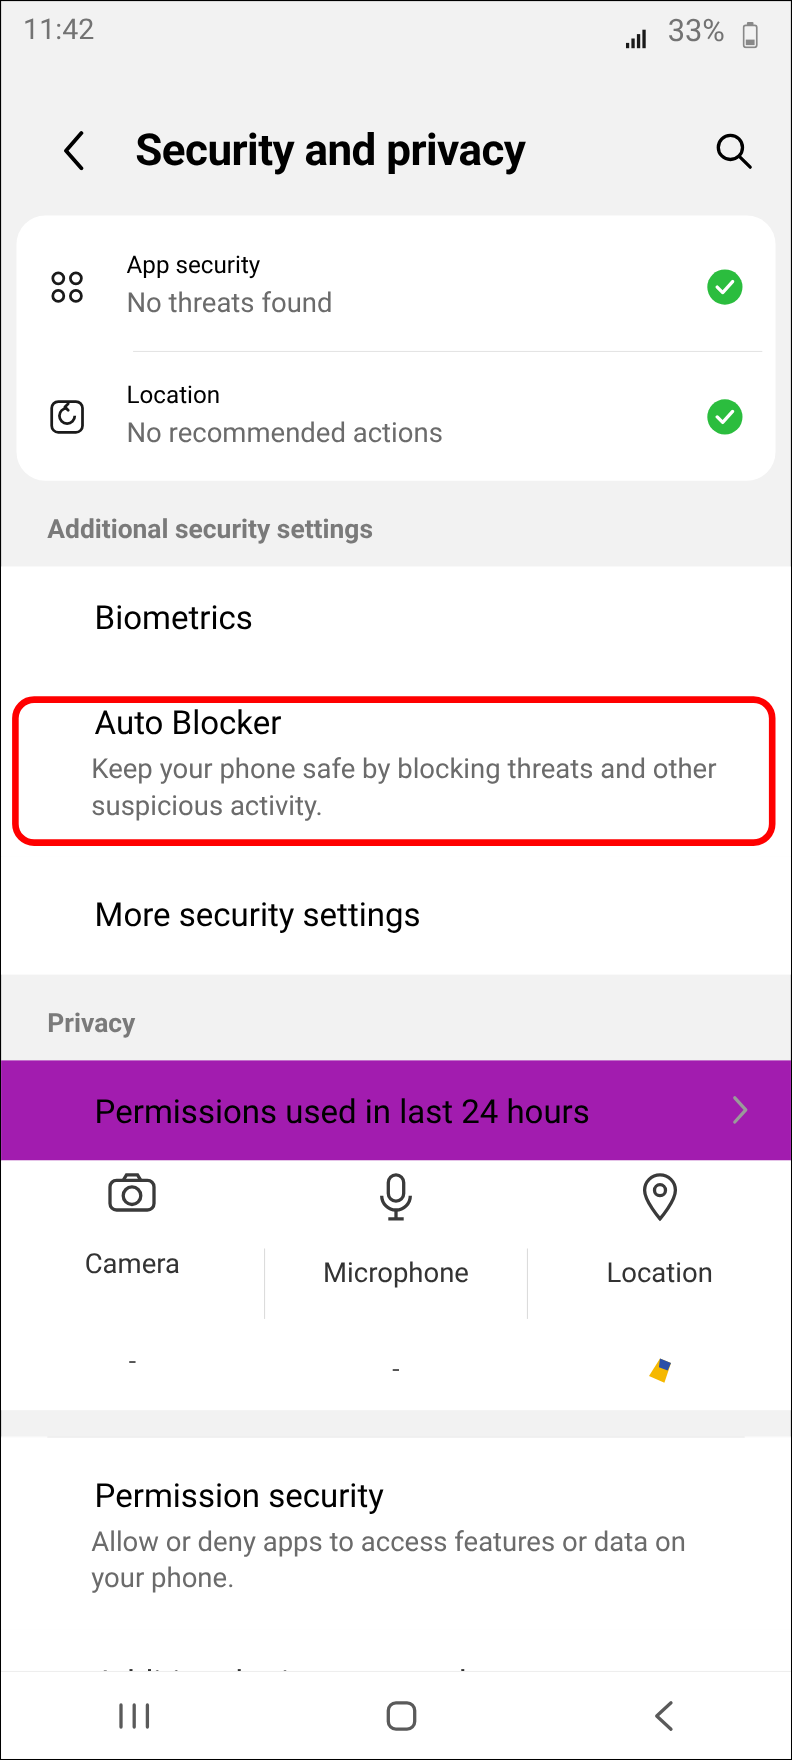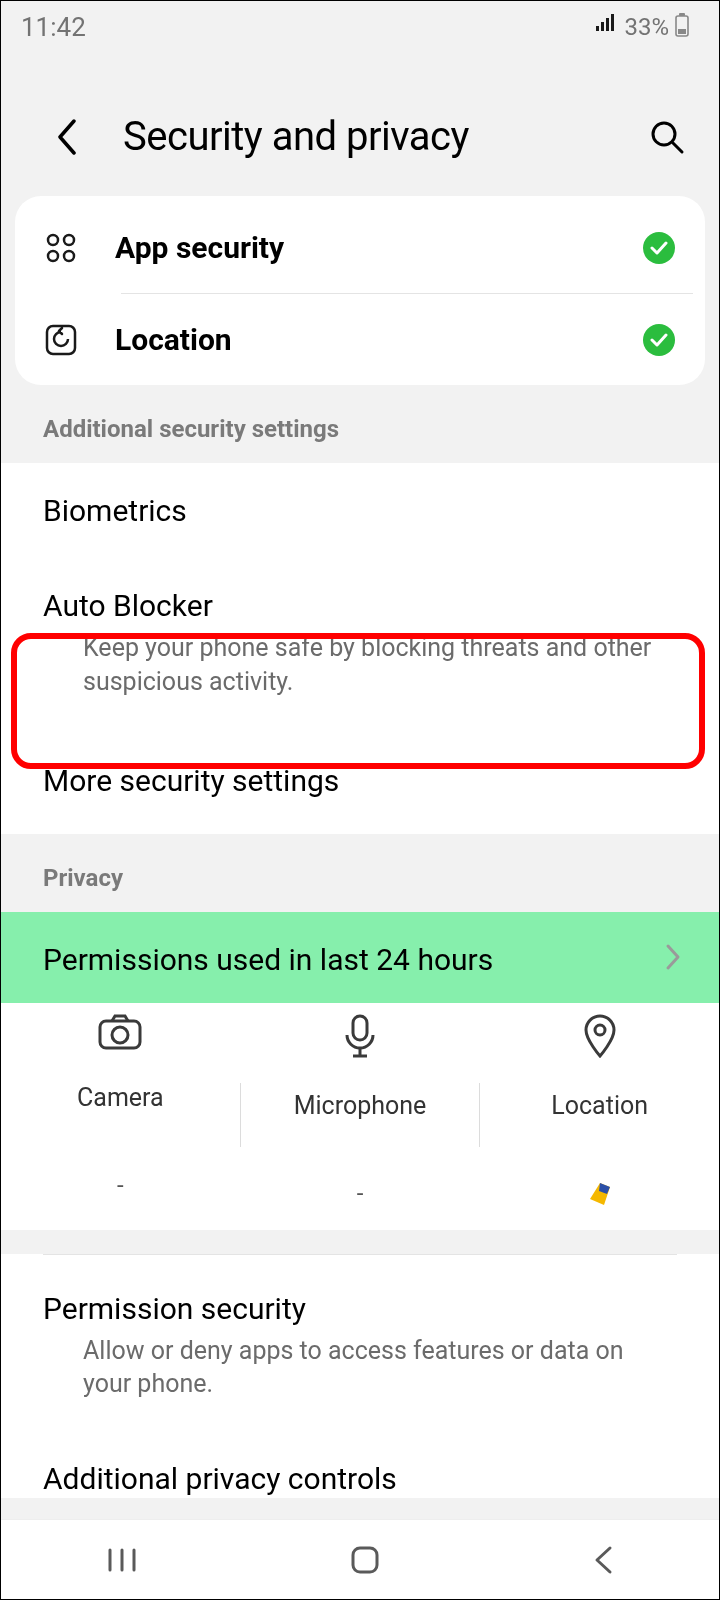--- a/index.html
+++ b/index.html
@@ -16,32 +16,32 @@
     .status-bar {
       height: 52px;
       display: flex;
       align-items: center;
       padding: 0 30px 0 20px;
       font-size: 26px;
       font-weight: 400;
       color: #737373;
       justify-content: space-between;
     }
-    .status-right { display: flex; align-items: flex-start; gap: 6px; font-size: 24px; }
+    .status-right { display: flex; align-items: flex-end; gap: 16px; font-size: 28px; }
     .signal-icon svg, .batt-icon svg { display:block; }
 
     .header {
       display: flex;
       align-items: center;
       padding: 60px 30px 36px 44px;
       gap: 34px;
     }
     .header-title {
       font-size: 40px;
-      font-weight: 400;
+      font-weight: 700;
       flex: 1;
       letter-spacing: -0.5px;
     }
     .icon-btn {
       width: 44px; height: 44px;
       display:flex; align-items:center; justify-content:center;
     }
     .icon-btn svg { display:block; }
 
     .card {
@@ -54,56 +54,56 @@
       display: flex;
       align-items: center;
       padding: 26px 30px 26px 16px;
       gap: 24px;
     }
     .status-row .lead-icon {
       width: 60px; flex:0 0 60px;
       display:flex;align-items:center;justify-content:center;
     }
     .status-row-text { flex:1; }
-    .status-row-title { font-size: 30px; font-weight: 700; color:#000; line-height:1.3; }
+    .status-row-title { font-size: 22px; font-weight: 400; color:#000; line-height:1.3; }
     .status-row-sub   { font-size: 25px; color:#6b6b6b; margin-top: 4px; line-height:1.3; }
     .check-badge {
       width: 32px;height:32px;border-radius:50%;
       background:#2bbd3e;display:flex;align-items:center;justify-content:center;
     }
     .check-badge svg{display:block;}
     .divider { height:1px; background:#e4e4e4; margin-left: 106px; margin-right: 12px; }
 
     .section-header {
       font-size: 24px;
       color:#7a7a7a;
       font-weight: 700;
       padding: 30px 42px 20px;
     }
 
     .list-item {
       background:#fff;
       padding: 28px 42px;
     }
-    .list-item-title { font-size: 30px; font-weight: 400; color:#000; line-height:1.3; }
+    .list-item-title { font-size: 30px; font-weight: 400; color:#000; line-height:1.3;margin-left:43px; }
     .list-item-sub   { font-size: 25px; color:#6b6b6b; margin-top: 6px; line-height:1.35;margin-left:40px; }
 
     .highlight {
       position:absolute;
       border: 6px solid #ff0000;
       border-radius: 20px;
       pointer-events:none;
       left: 10px; width: 694px;
       top: 632px; height: 136px;
     }
 
     .perm-header-row {
       display:flex; align-items:center; justify-content:space-between;
       padding: 28px 38px 24px 42px;
-      background:#86efac;
+      background:#a21caf;
     }
     .perm-grid {
       display:flex;
       background:#fff;
       padding: 10px 0 20px;
     }
     .perm-col {
       flex:1;
       display:flex;
       flex-direction:column;
@@ -178,38 +178,40 @@
     <div class="lead-icon">
       <svg width="36" height="36" viewBox="0 0 36 36" fill="none" stroke="#1a1a1a" stroke-width="2.5">
           <circle cx="10" cy="10" r="5"></circle>
           <circle cx="26" cy="10" r="5"></circle>
           <circle cx="10" cy="26" r="5"></circle>
           <circle cx="26" cy="26" r="5"></circle>
         </svg>
     </div>
     <div class="status-row-text">
       <div class="status-row-title">App security</div>
+      <div class="status-row-sub">No threats found</div>
     </div>
     <div class="check-badge">
       <svg width="18" height="14" viewBox="0 0 18 14">
           <path d="M2 7 L7 12 L16 2" stroke="#fff" stroke-width="3" fill="none" stroke-linecap="round" stroke-linejoin="round"></path>
         </svg>
     </div>
   </div>
   <div class="divider"></div>
   <div class="status-row">
     <div class="lead-icon">
       <svg width="34" height="34" viewBox="0 0 34 34" fill="none" stroke="#1a1a1a" stroke-width="2.5">
           <rect x="3" y="3" width="28" height="28" rx="6"></rect>
           <path d="M17 9 a7 7 0 1 0 7 7"></path>
           <path d="M15 8 L18 11 M15 8 L18 5" stroke-linecap="round"></path>
         </svg>
     </div>
     <div class="status-row-text">
       <div class="status-row-title">Location</div>
+      <div class="status-row-sub">No recommended actions</div>
     </div>
     <div class="check-badge">
       <svg width="18" height="14" viewBox="0 0 18 14">
           <path d="M2 7 L7 12 L16 2" stroke="#fff" stroke-width="3" fill="none" stroke-linecap="round" stroke-linejoin="round"></path>
         </svg>
     </div>
   </div>
 </div>
 
 <div class="section-header">Additional security settings</div>

